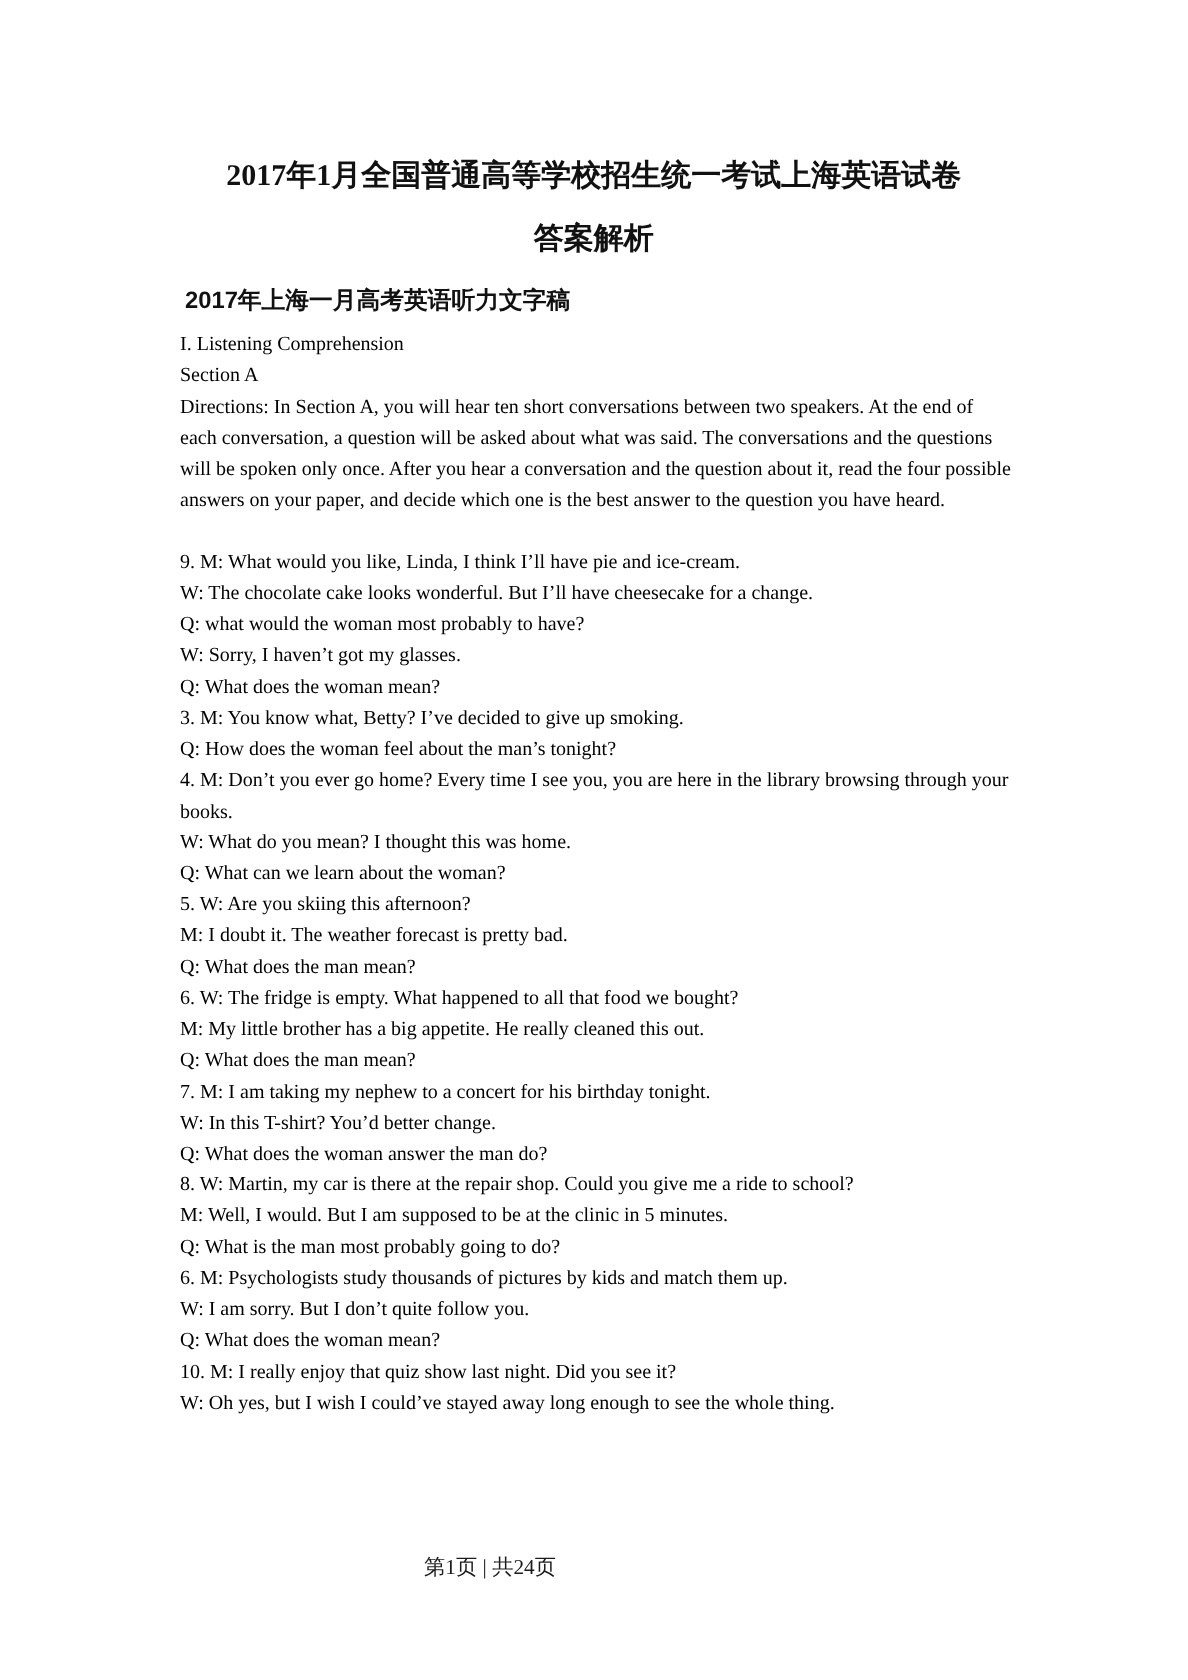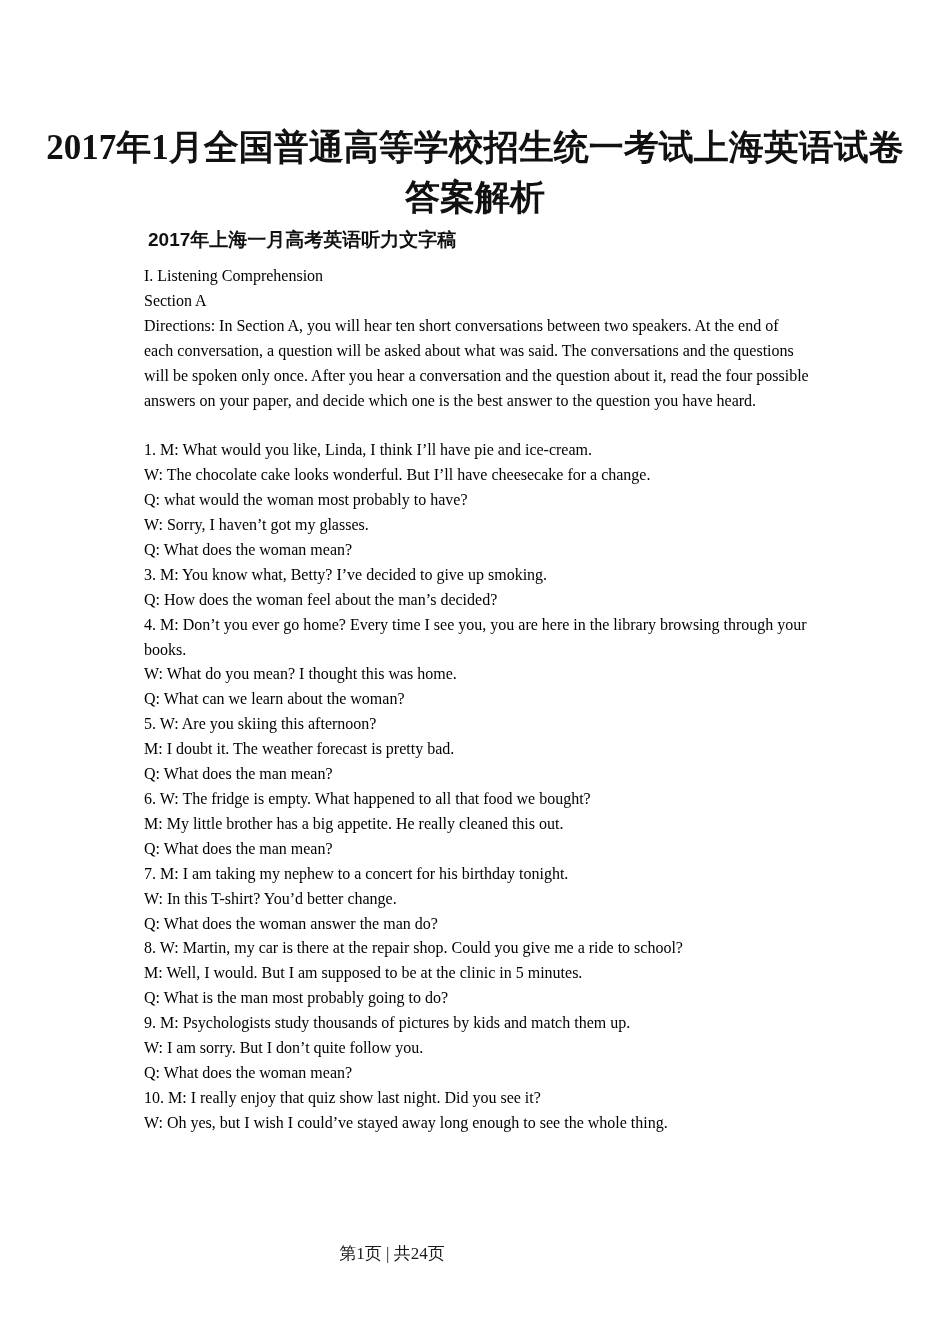--- a/index.html
+++ b/index.html
@@ -21,21 +21,21 @@
     width: 950px;
     height: 1344px;
   }
   .title-line {
     position: absolute;
     left: 0;
     width: 950px;
     text-align: center;
     font-family: "Liberation Serif", "DejaVu Serif", serif;
     font-weight: bold;
-    font-size: 35px;
+    font-size: 24px;
     color: #111;
     letter-spacing: 0px;
   }
   .title-1 { top: 124px; }
   .title-2 { top: 174px; }
   .subtitle {
     position: absolute;
     left: 148px;
     top: 227px;
     font-family: "Liberation Sans", "DejaVu Sans", sans-serif;
@@ -84,43 +84,43 @@
   <div class="title-line title-2">答案解析</div>
 
   <div class="subtitle">2017年上海一月高考英语听力文字稿</div>
 
   <div class="body-text">
     <span class="line">I. Listening Comprehension</span>
     <span class="line">Section A</span>
     <span class="para">Directions: In Section A, you will hear ten short conversations between two speakers. At the end of each conversation, a question will be asked about what was said. The conversations and the questions will be spoken only once. After you hear a conversation and the question about it, read the four possible answers on your paper, and decide which one is the best answer to the question you have heard.</span>
     <span class="blank"></span>
 
-    <span class="line">1. M: What would you like, Linda, I think I’ll have pie and ice-cream.</span>
+    <span class="line">9. M: What would you like, Linda, I think I’ll have pie and ice-cream.</span>
     <span class="line">W: The chocolate cake looks wonderful. But I’ll have cheesecake for a change.</span>
     <span class="line">Q: what would the woman most probably to have?</span>
     <span class="line">W: Sorry, I haven’t got my glasses.</span>
     <span class="line">Q: What does the woman mean?</span>
     <span class="line">3. M: You know what, Betty? I’ve decided to give up smoking.</span>
-    <span class="line">Q: How does the woman feel about the man’s decided?</span>
+    <span class="line">Q: How does the woman feel about the man’s tonight?</span>
     <span class="para">4. M: Don’t you ever go home? Every time I see you, you are here in the library browsing through your books.</span>
     <span class="line">W: What do you mean? I thought this was home.</span>
     <span class="line">Q: What can we learn about the woman?</span>
     <span class="line">5. W: Are you skiing this afternoon?</span>
     <span class="line">M: I doubt it. The weather forecast is pretty bad.</span>
     <span class="line">Q: What does the man mean?</span>
     <span class="line">6. W: The fridge is empty. What happened to all that food we bought?</span>
     <span class="line">M: My little brother has a big appetite. He really cleaned this out.</span>
     <span class="line">Q: What does the man mean?</span>
     <span class="line">7. M: I am taking my nephew to a concert for his birthday tonight.</span>
     <span class="line">W: In this T-shirt? You’d better change.</span>
     <span class="line">Q: What does the woman answer the man do?</span>
     <span class="line">8. W: Martin, my car is there at the repair shop. Could you give me a ride to school?</span>
     <span class="line">M: Well, I would. But I am supposed to be at the clinic in 5 minutes.</span>
     <span class="line">Q: What is the man most probably going to do?</span>
-    <span class="line">9. M: Psychologists study thousands of pictures by kids and match them up.</span>
+    <span class="line">6. M: Psychologists study thousands of pictures by kids and match them up.</span>
     <span class="line">W: I am sorry. But I don’t quite follow you.</span>
     <span class="line">Q: What does the woman mean?</span>
     <span class="line">10. M: I really enjoy that quiz show last night. Did you see it?</span>
     <span class="line">W: Oh yes, but I wish I could’ve stayed away long enough to see the whole thing.</span>
   </div>
 
   <div class="footer">第1页 | 共24页</div>
 
 </div>
 

